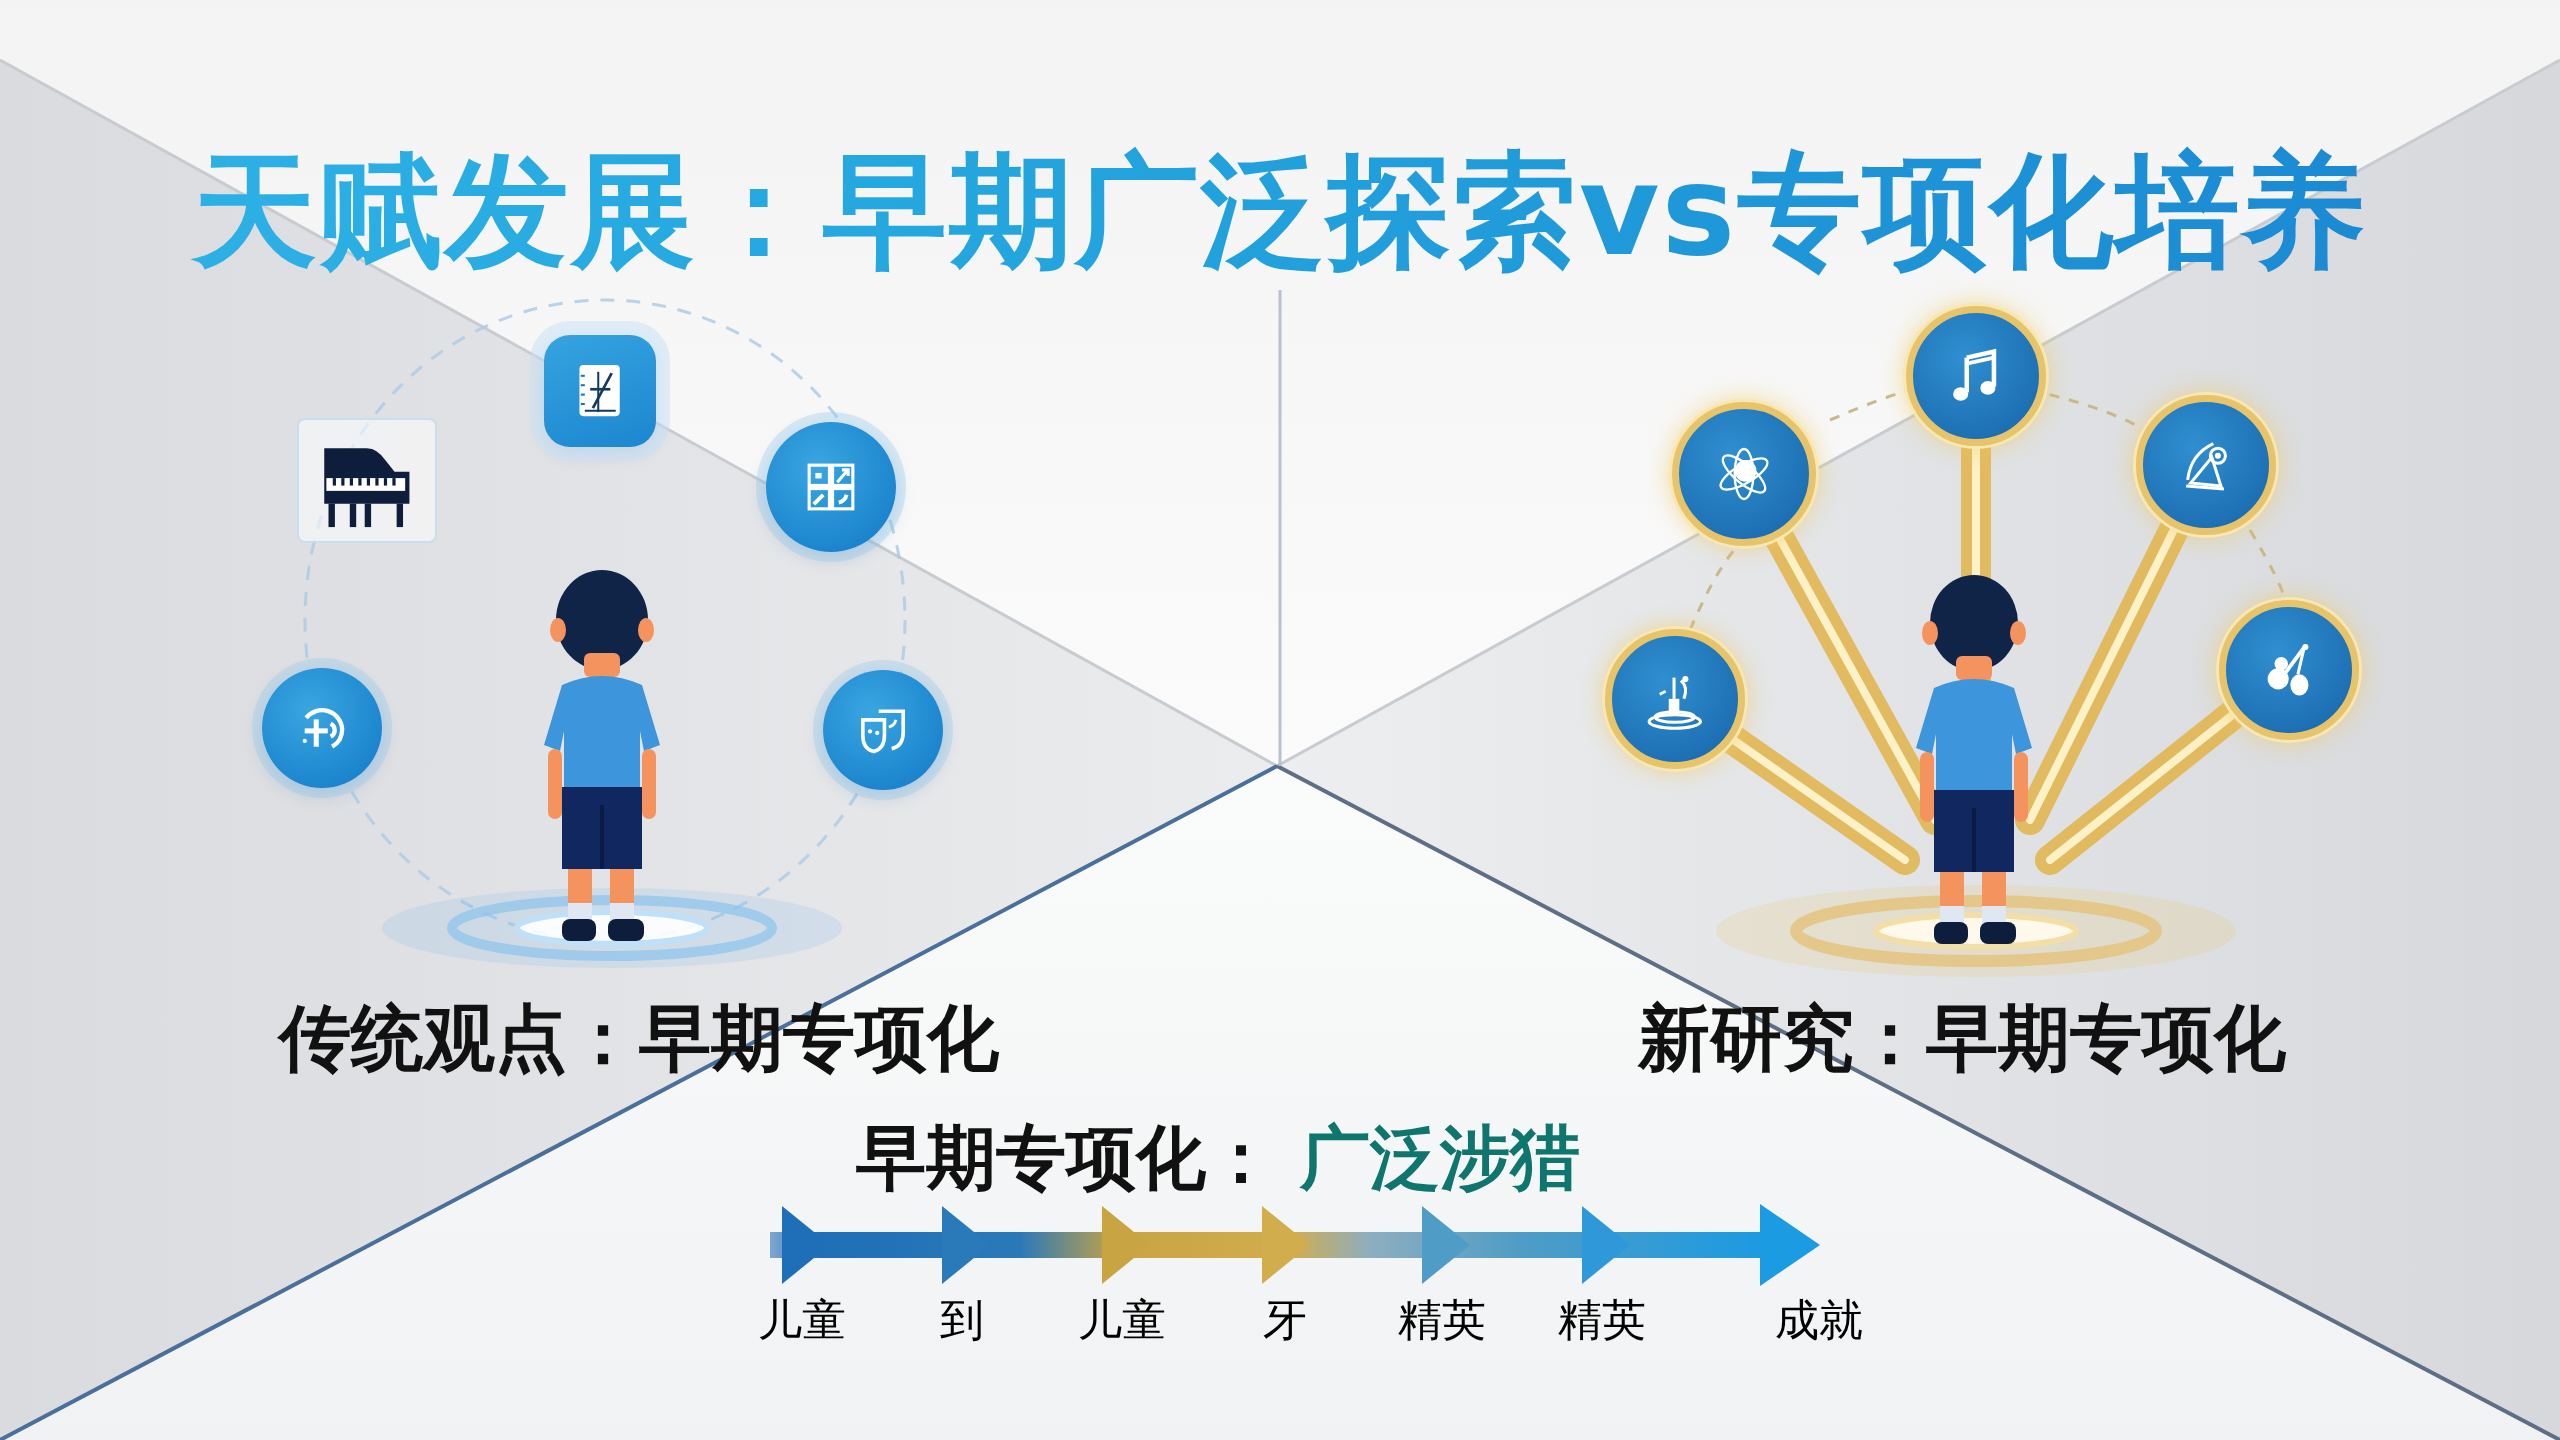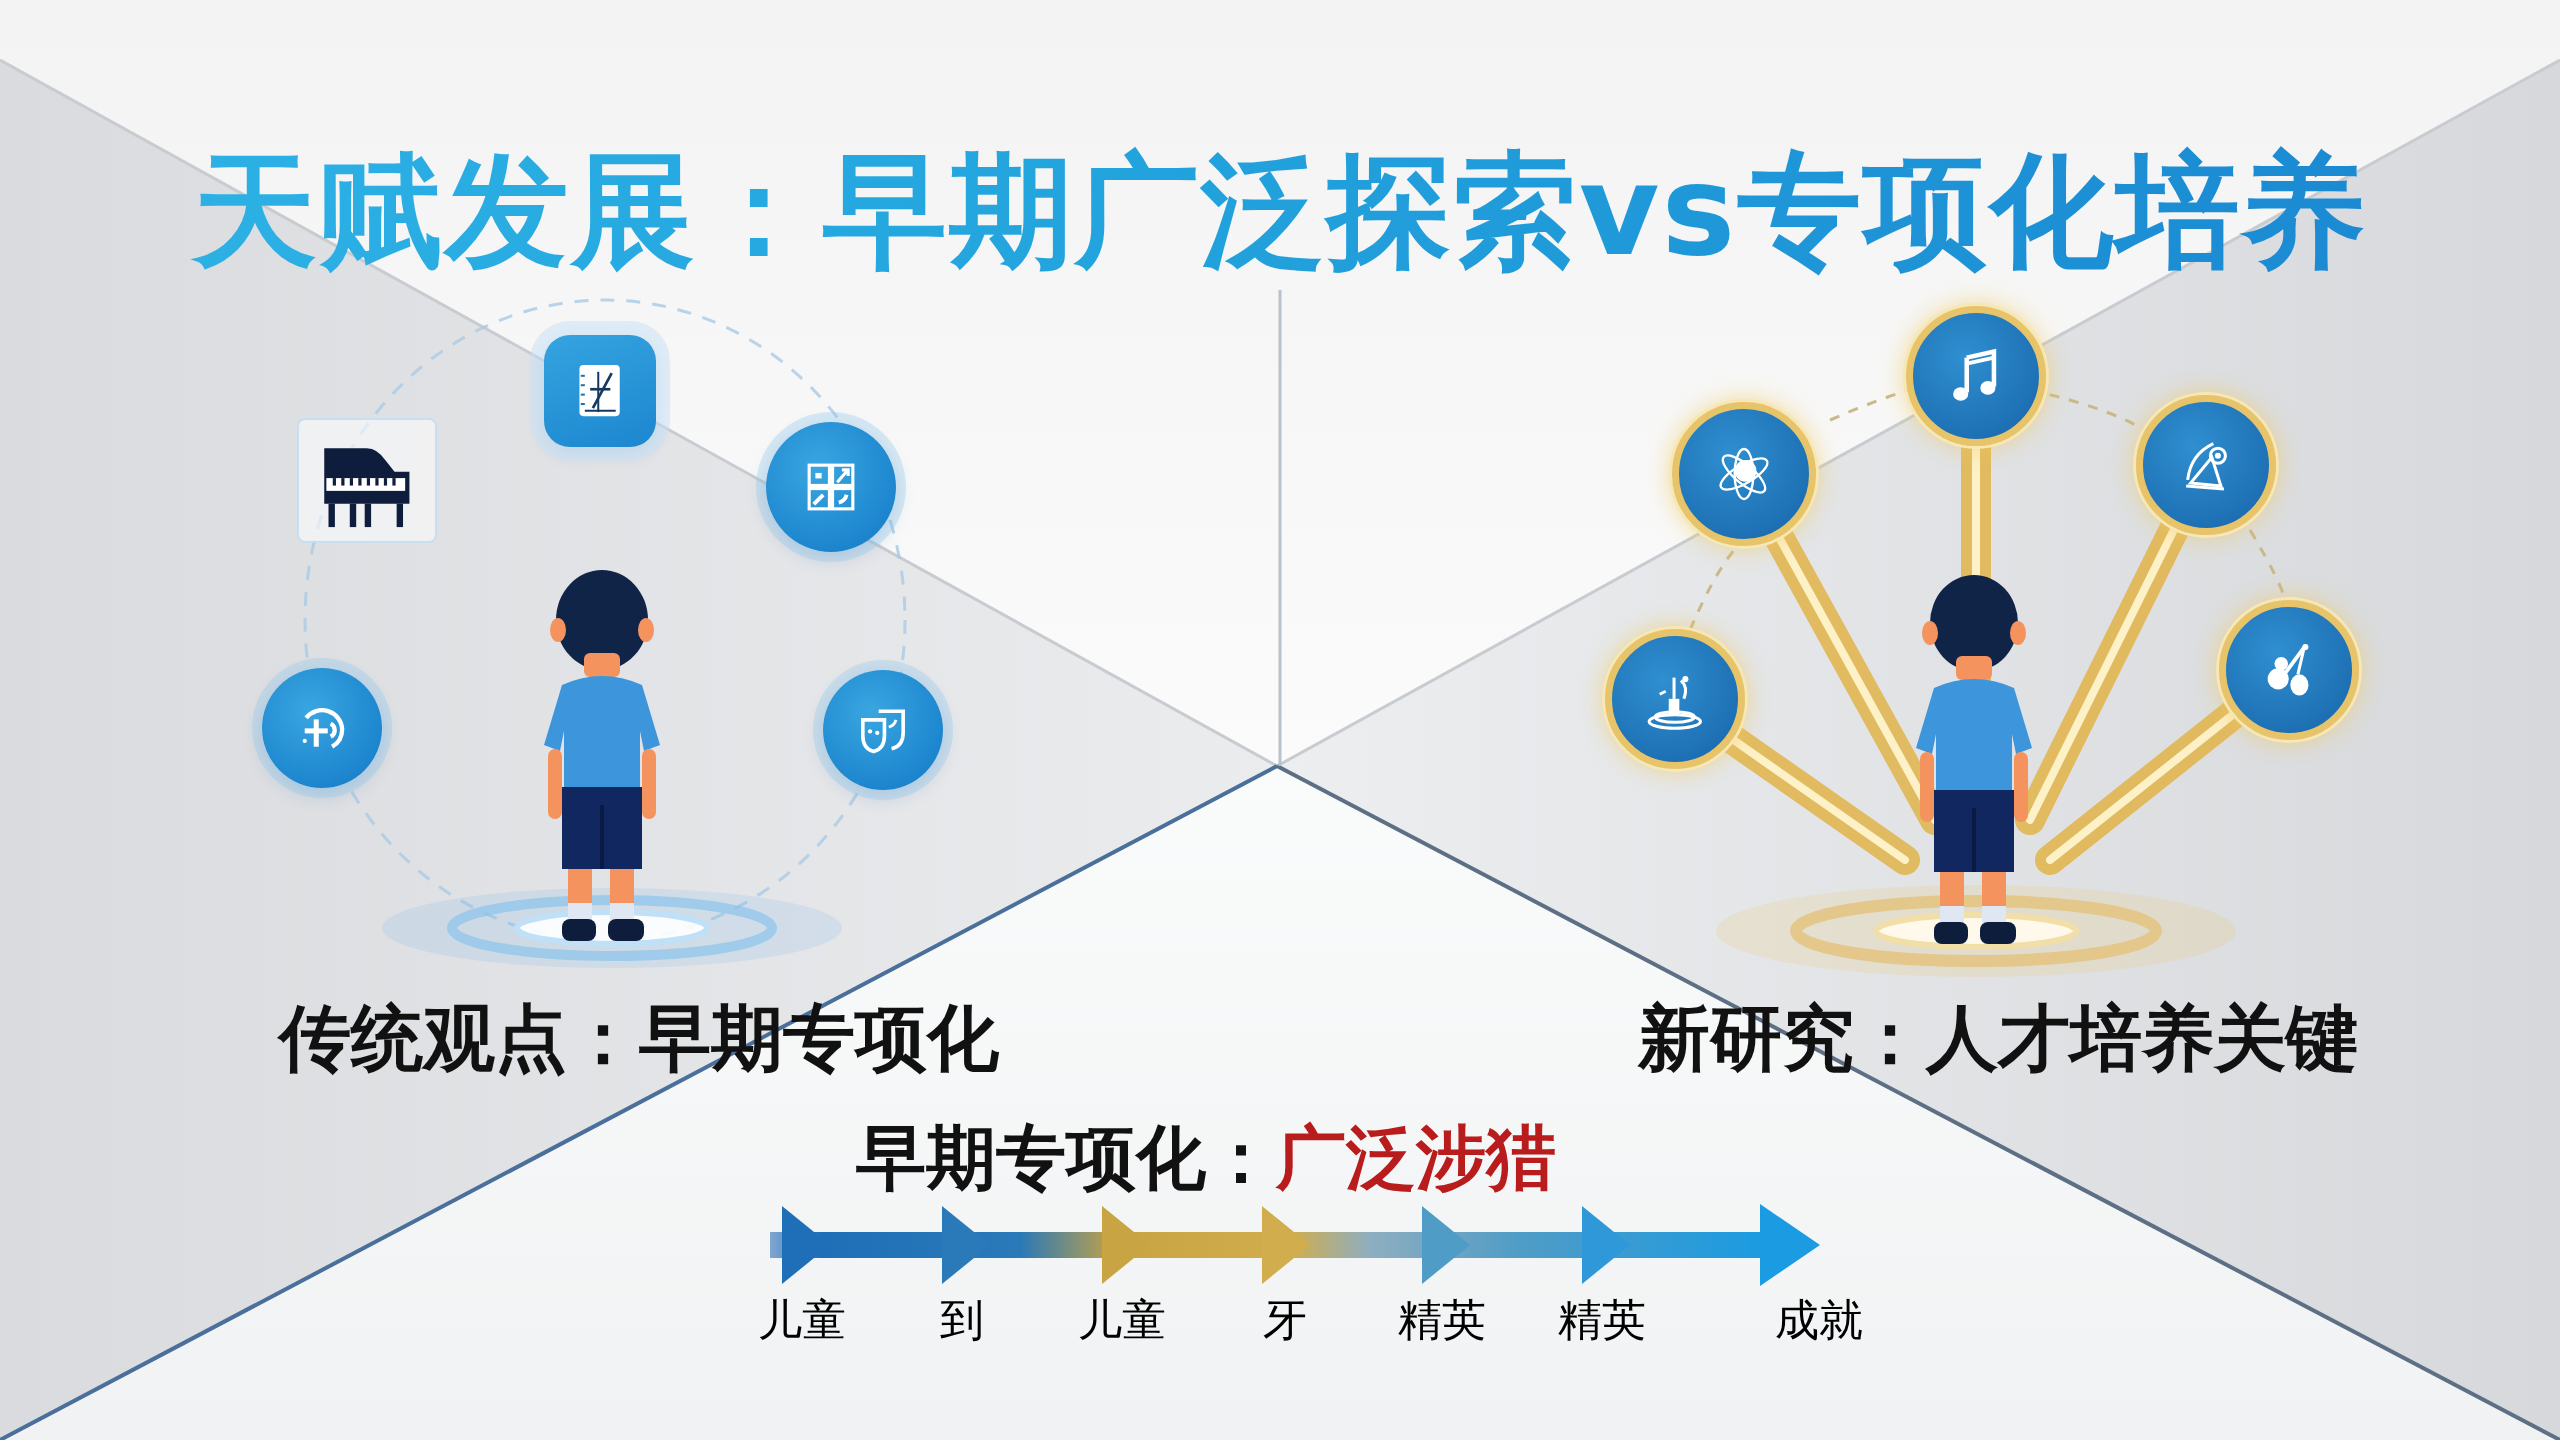--- a/index.html
+++ b/index.html
@@ -50,21 +50,21 @@
   }
 
   .subtitle {
     position: absolute; font-size: 72px; font-weight: bold; color: #111;
     line-height: 80px; white-space: nowrap;
   }
   .key-line {
     position: absolute; left: 856px; top: 1118px; font-size: 70px; font-weight: bold;
     line-height: 80px; white-space: nowrap; color: #111;
   }
-  .key-line .accent { color: #b91c1c; }
+  .key-line .accent { color: #0f766e; margin-left: 24px; }
 
   .step-label {
     position: absolute; top: 1294px; font-size: 44px; color: #000000; width: 120px;
     text-align: center; line-height: 52px; transform: translateX(-50%);
   }
 </style>
 </head>
 <body>
 
 <svg id="bg" viewBox="0 0 2560 1440" xmlns="http://www.w3.org/2000/svg">
@@ -289,21 +289,21 @@
     <rect x="22" y="222" width="80" height="82" fill="#112760"></rect>
     <line x1="62" y1="240" x2="62" y2="304" stroke="#0a1a44" stroke-width="4"></line>
     <rect x="28" y="304" width="24" height="50" fill="#f4935e"></rect>
     <rect x="70" y="304" width="24" height="50" fill="#f4935e"></rect>
     <rect x="28" y="338" width="24" height="18" fill="#dfe8f2"></rect>
     <rect x="70" y="338" width="24" height="18" fill="#dfe8f2"></rect>
     <rect x="22" y="354" width="34" height="22" rx="8" fill="#0f1d3d"></rect>
     <rect x="68" y="354" width="36" height="22" rx="8" fill="#0f1d3d"></rect>
   </svg>
 
-  <div class="subtitle" style="left:1638px; top:998px;">新研究：人才培养关键</div>
+  <div class="subtitle" style="left:1638px; top:998px;">新研究：早期专项化</div>
 </div>
 
 <div class="key-line">
   <span>早期专项化：</span><span class="accent">广泛涉猎</span>
 </div>
 
 <svg class="abs" style="left:760px; top:1200px;" width="1070" height="90" viewBox="0 0 1070 90">
   <defs>
     <linearGradient id="shaft" x1="0" y1="0" x2="1" y2="0">
       <stop offset="0" stop-color="#7fa7d0"></stop>

